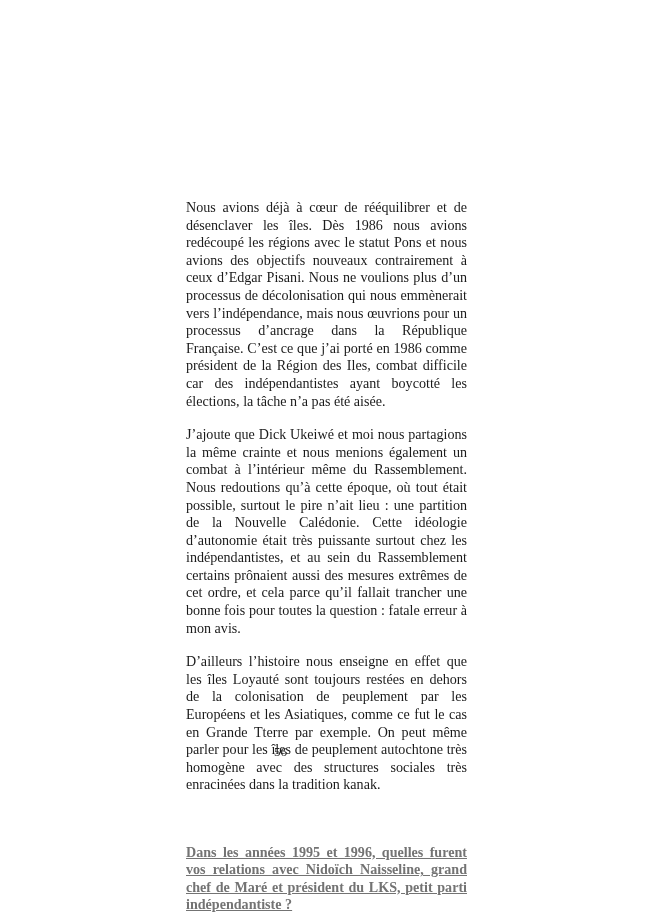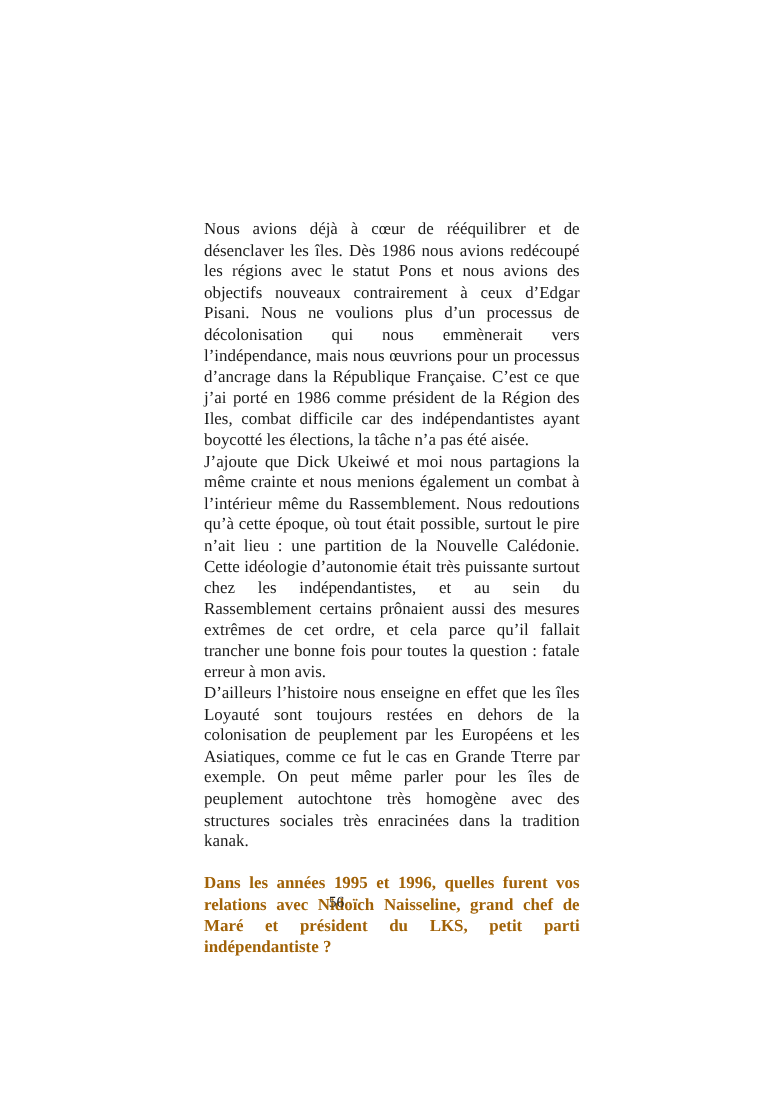--- a/index.html
+++ b/index.html
@@ -9,23 +9,23 @@
     position: absolute;
     left: 170px;
     top: 183px;
     width: 313px;
     font-family: "Liberation Serif", "DejaVu Serif", serif;
     font-size: 14.1px;
     line-height: 17.6px;
     color: #1a1a1a;
     text-align: justify;
   }
-  .text-block p { margin: 0; }
+  .text-block p { margin: 16px; }
   .gap { height: 17.6px; }
-  .question { font-weight: bold; color: #a16207; }
+  .question { font-weight: bold; color: #737373; text-decoration: underline; }
   .page-number {
     position: absolute;
     left: 0; width: 561px;
     top: 744px;
     text-align: center;
     font-family: "Liberation Serif", "DejaVu Serif", serif;
     font-size: 13px;
     color: #222;
   }
 </style>

